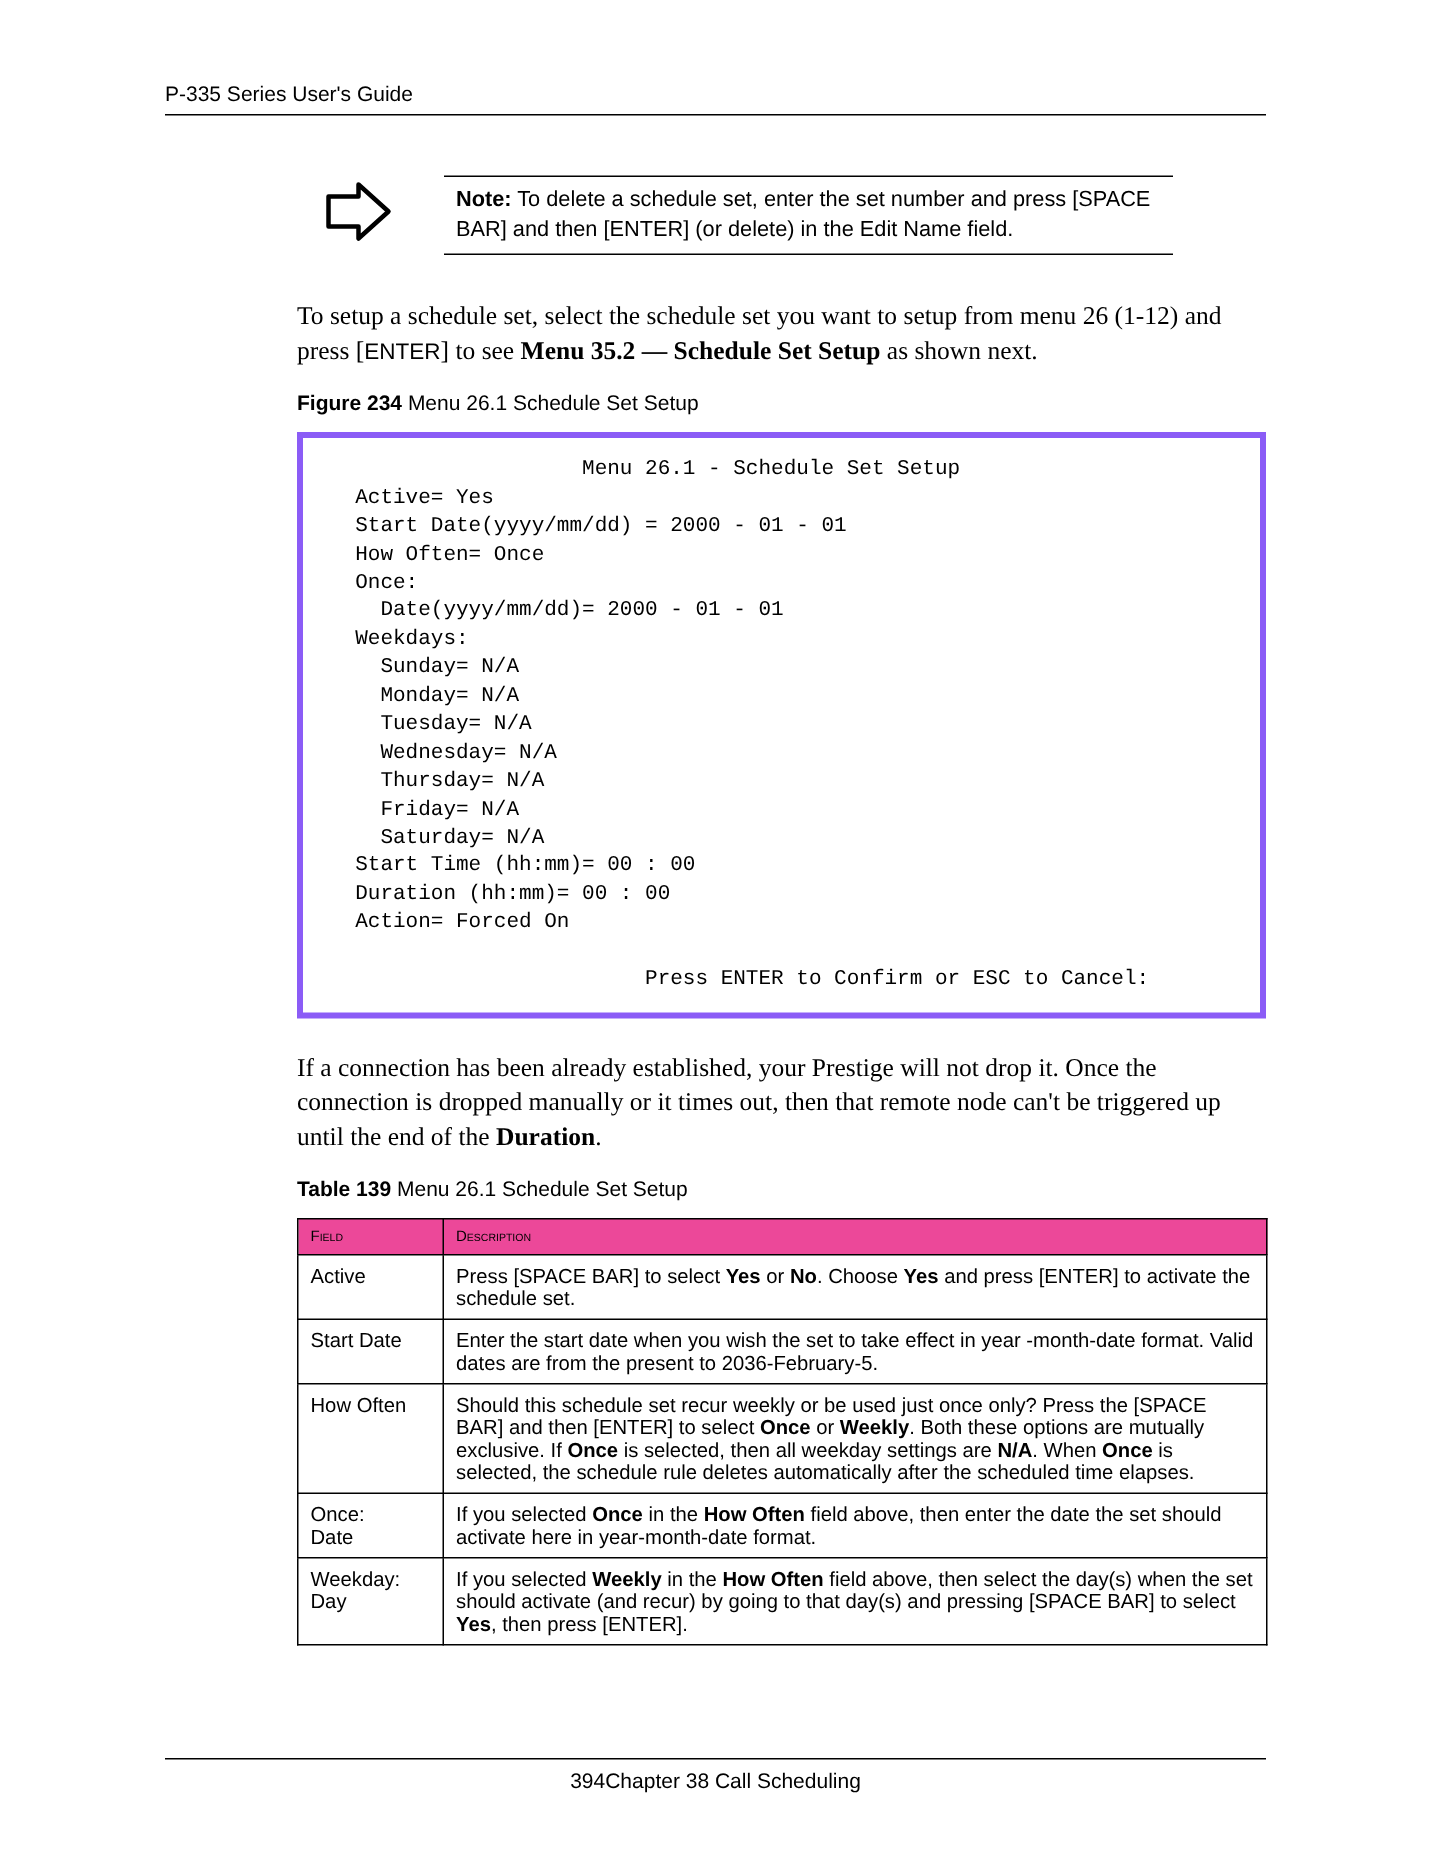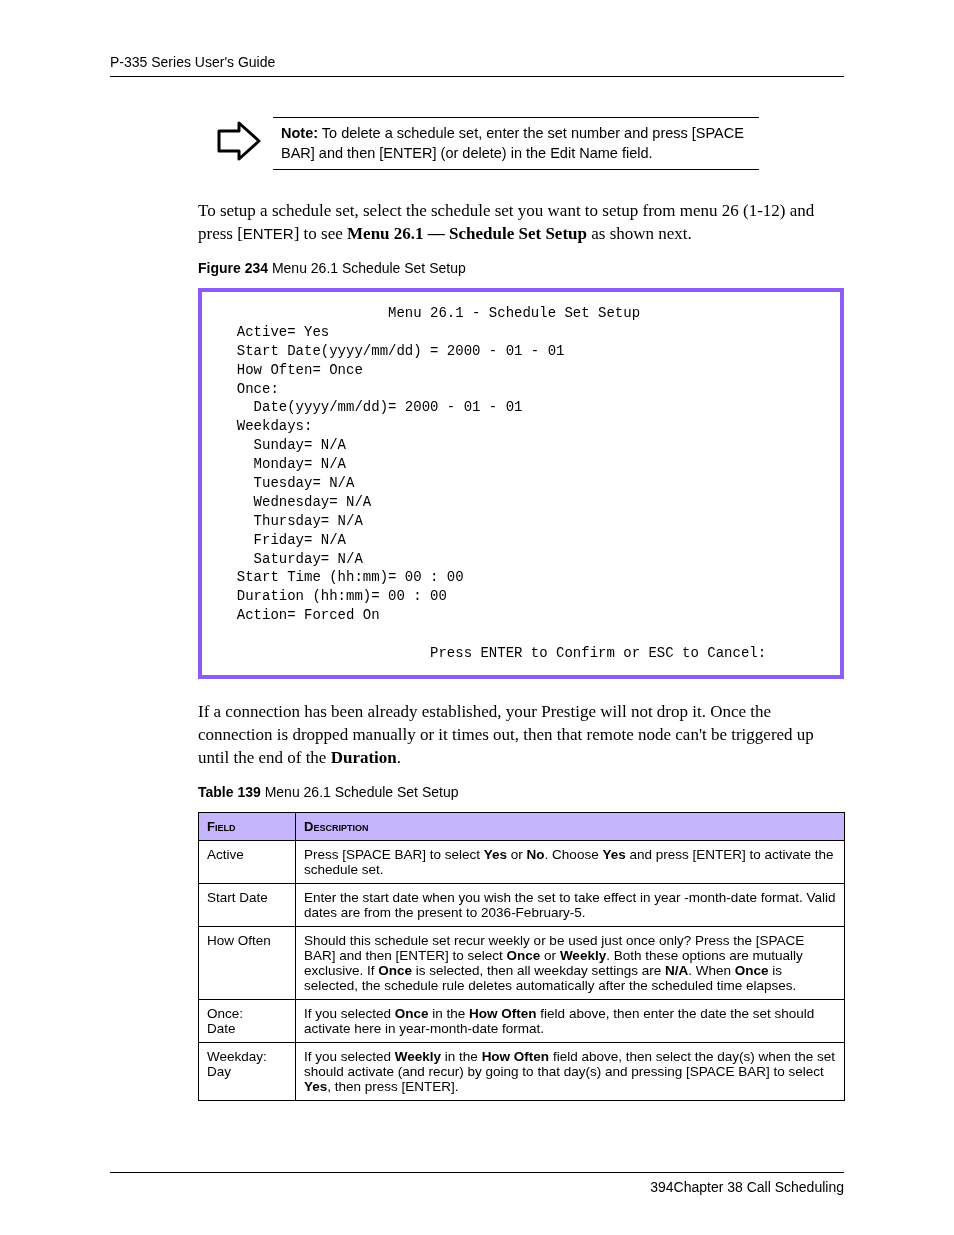--- a/index.html
+++ b/index.html
@@ -31,20 +31,21 @@
     font-size: 17px;
     line-height: 1.35;
     margin-left: 88px;
   }
   .body-text p { margin: 0 0 14px 0; }
   .body-text strong { font-weight: bold; }
   .note-wrap {
     margin: 22px 0 30px 105px;
     display: flex;
     align-items: flex-start;
+    gap: 23px;
   }
   .note-wrap svg {
     flex: 0 0 auto;
     margin-right: 10px;
     margin-top: 2px;
   }
   .note-box {
     border-top: 1px solid #000;
     border-bottom: 1px solid #000;
     padding: 6px 8px;
@@ -78,43 +79,43 @@
     font-family: Arial, Helvetica, sans-serif;
     font-size: 13.5px;
   }
   table.field-table th, table.field-table td {
     border: 1px solid #000;
     padding: 6px 8px;
     text-align: left;
     vertical-align: top;
   }
   table.field-table th {
-    background: #c4b5fd;
+    background: #ec4899;
     font-variant: small-caps;
-    font-weight: bold;
-    font-size: 13px;
+    font-weight: normal;
+    font-size: 10px;
   }
   table.field-table td.field-name { width: 80px; }
   table.field-table b { font-weight: bold; }
   .footer {
     position: absolute;
     left: 110px;
     right: 110px;
     bottom: 40px;
     font-family: Arial, Helvetica, sans-serif;
     font-size: 14px;
   }
   .footer-rule {
     border: none;
     border-top: 1px solid #000;
     margin: 0 0 6px 0;
   }
   .footer-row {
     display: flex;
-    justify-content: flex-end;
+    justify-content: center;
   }
 </style>
 </head>
 <body>
 
 <div class="page">
 
   <div class="running-head">P-335 Series User's Guide</div>
   <hr class="head-rule">
 
@@ -123,21 +124,21 @@
     <svg width="48" height="44" viewBox="0 0 48 44">
       <path d="M4 12 H24 V4 L44 22 L24 40 V32 H4 Z" fill="none" stroke="#000" stroke-width="3" stroke-linejoin="round"></path>
     </svg>
     <div class="note-box">
       <span class="note-label">Note:</span><span> To delete a schedule set, enter the set number and press [SPACE BAR] and then [ENTER] (or delete) in the Edit Name field.</span>
     </div>
   </div>
 
   <div class="body-text">
     <p>
-      <span> To setup a schedule set, select the schedule set you want to setup from menu 26 (1-12) and press [</span><span style="font-family:Arial,Helvetica,sans-serif;font-size:15px;">ENTER</span><span>] to see </span><strong>Menu 26.1 — Schedule Set Setup</strong><span> as shown next.</span>
+      <span> To setup a schedule set, select the schedule set you want to setup from menu 26 (1-12) and press [</span><span style="font-family:Arial,Helvetica,sans-serif;font-size:15px;">ENTER</span><span>] to see </span><strong>Menu 35.2 — Schedule Set Setup</strong><span> as shown next.</span>
     </p>
   </div>
 
   <div class="fig-caption">
     <span class="fig-num">Figure 234</span><span>   Menu 26.1 Schedule Set Setup</span>
   </div>
 
   <div class="terminal">                    Menu 26.1 - Schedule Set Setup
   Active= Yes
   Start Date(yyyy/mm/dd) = 2000 - 01 - 01

